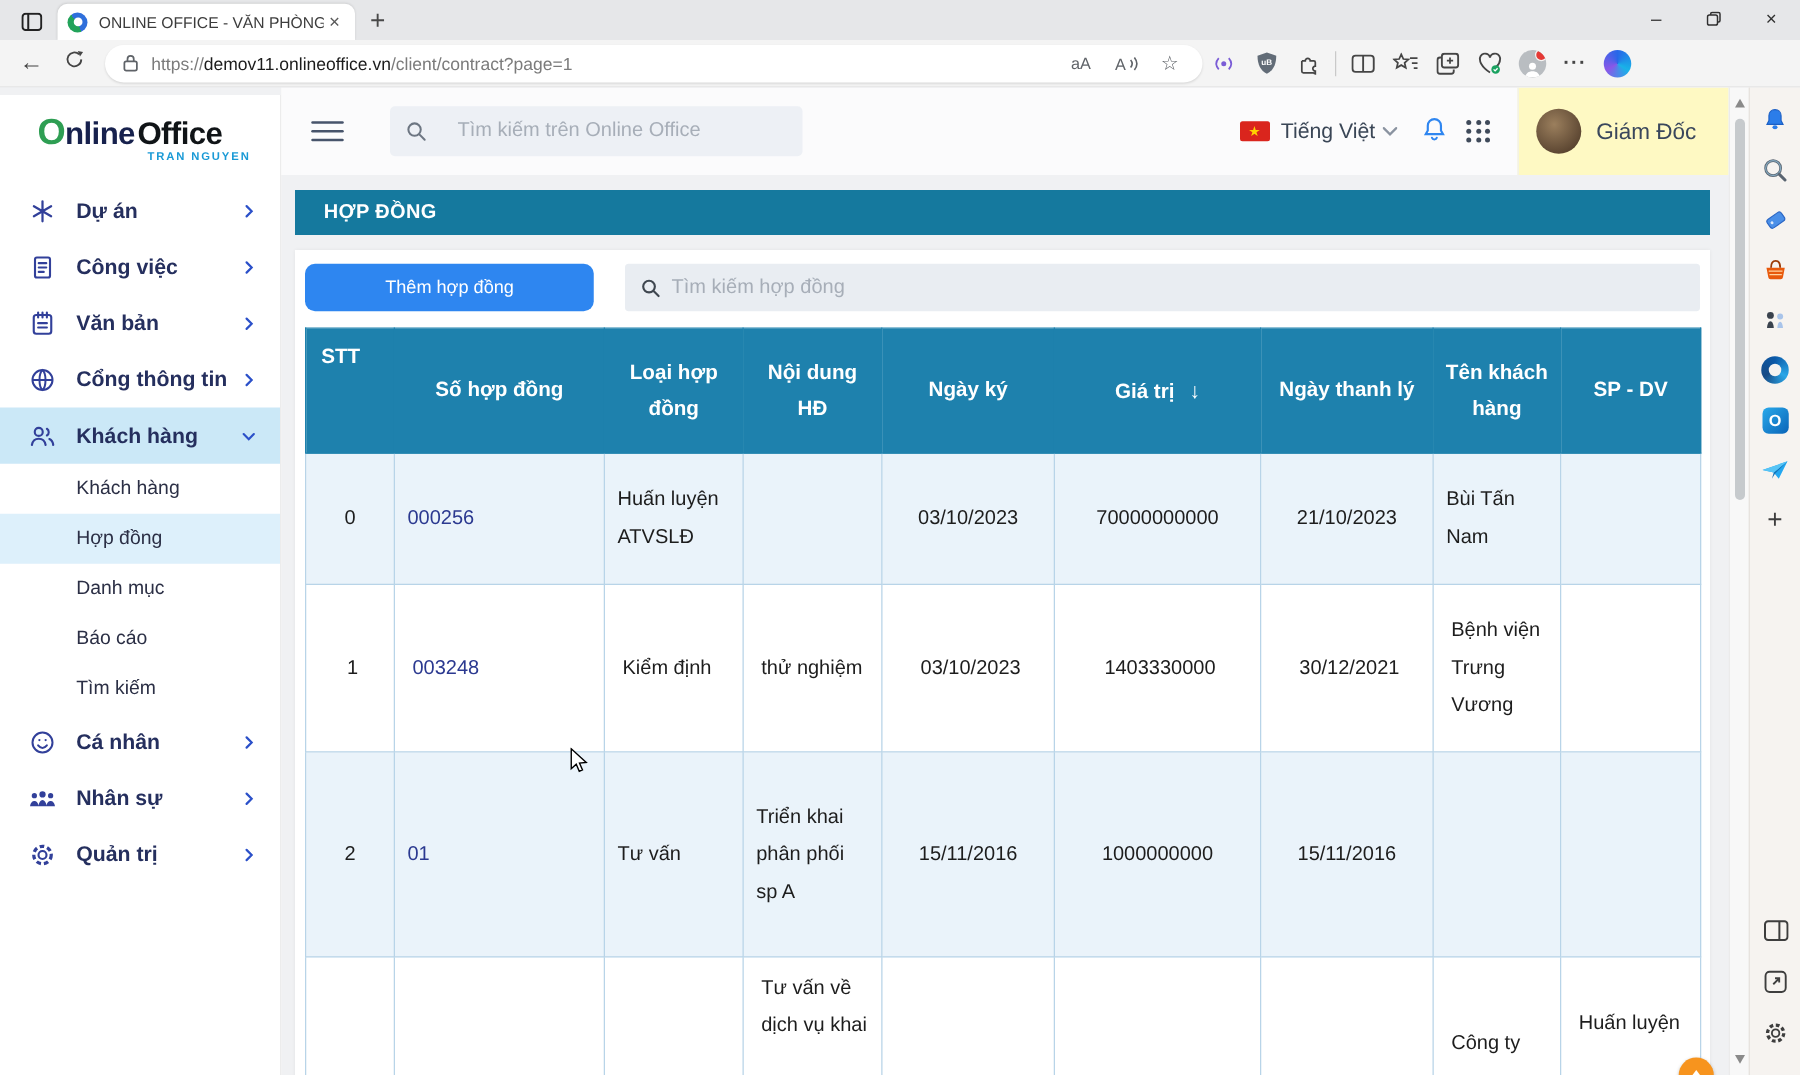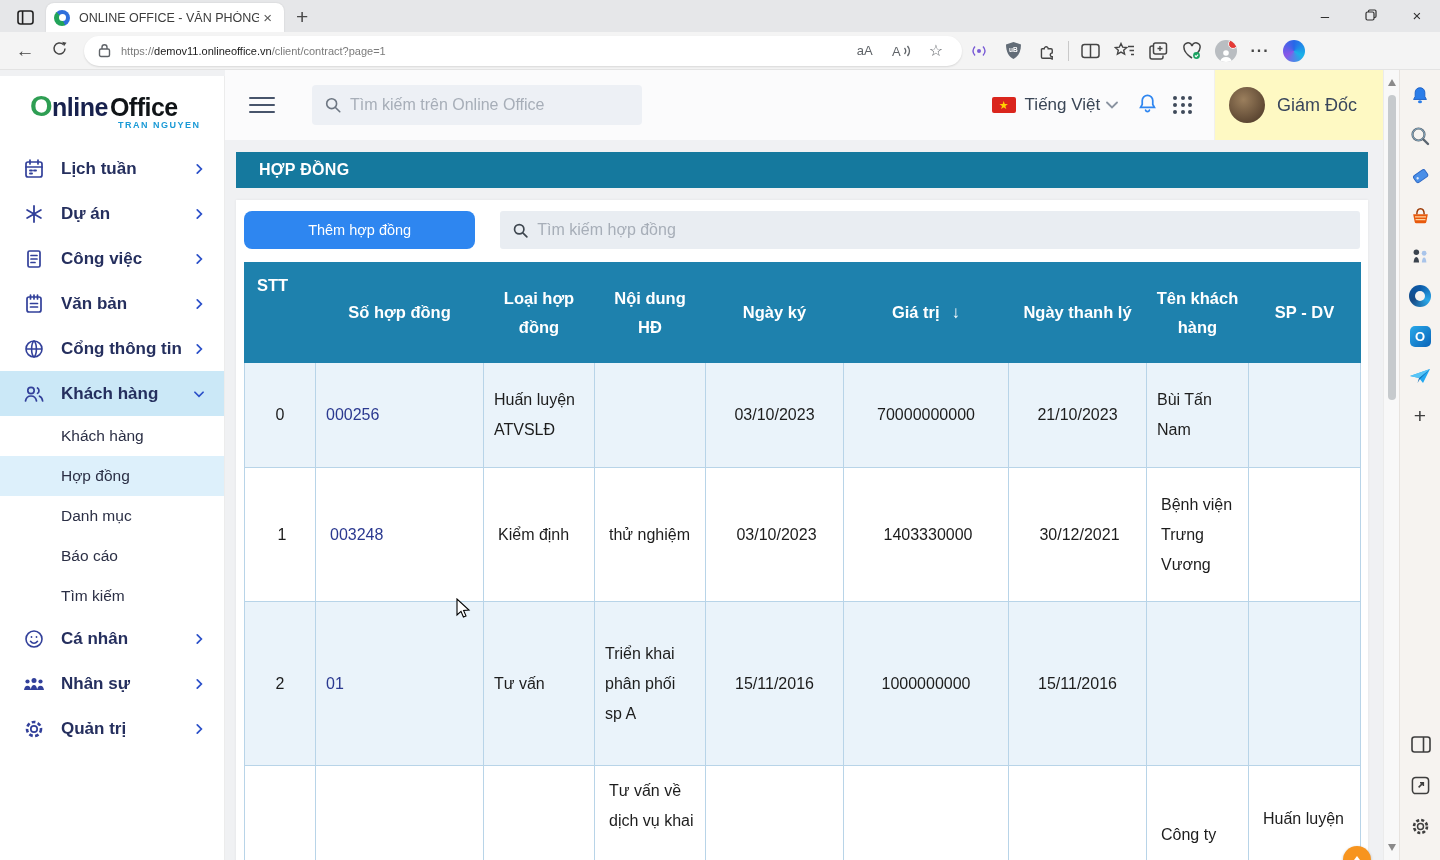--- a/index.html
+++ b/index.html
@@ -14,21 +14,21 @@
   .favicon::after { content:""; position:absolute; left:4.5px; top:4.5px; width:7px; height:7px; background:#fff; border-radius:50%; }
   .tab-title { font-size:12.5px; color:#3c3c3c; margin-left:9px; white-space:nowrap; overflow:hidden; flex:1; }
   .tab-close { font-size:15px; color:#5a5a5a; padding:0 4px; cursor:default; }
   .newtab-btn { font-size:21px; color:#494949; margin:0 0 5px 12px; line-height:20px; }
   .win-controls { margin-left:auto; display:flex; align-self:flex-start; }
   .win-controls .wbtn { width:46px; height:30px; display:flex; align-items:center; justify-content:center; color:#303030; font-size:15px; }
 
   .toolbar { position:absolute; left:0; top:32px; width:1440px; height:38px; background:#f4f4f4; display:flex; align-items:center; border-bottom:1px solid #e3e3e3; }
   .nav-ico { color:#454545; font-size:19px; width:34px; text-align:center; }
   .addressbar { height:30px; flex:0 0 878px; margin-left:8px; background:#fff; border-radius:15px; box-shadow:0 1px 2px rgba(0,0,0,.12); display:flex; align-items:center; padding:0 10px 0 14px; }
-  .url { font-size:11px; color:#7b7b7b; margin-left:10px; flex:1; white-space:nowrap; overflow:hidden; }
+  .url { font-size:14px; color:#7b7b7b; margin-left:10px; flex:1; white-space:nowrap; overflow:hidden; }
   .url .host { color:#1b1b1b; }
   .ab-ico { color:#5f6368; font-size:13px; padding:0 9px; display:flex; align-items:center; }
   .tb-ico { width:34px; display:flex; justify-content:center; align-items:center; position:relative; }
   .tb-divider { width:1px; height:20px; background:#c9c9c9; margin:0 4px; }
   .profile-dot { width:22px; height:22px; border-radius:50%; background:#b9bdc1; position:relative; display:flex; align-items:flex-end; justify-content:center; overflow:hidden; }
   .profile-dot::after { content:""; position:absolute; right:-1px; top:-1px; width:8px; height:8px; border-radius:50%; background:#e53935; border:1.5px solid #f4f4f4; }
   .copilot { width:22px; height:22px; border-radius:50%; background:conic-gradient(#2767e8,#18b3e8,#8a57e8,#2767e8); }
   .dots3 { font-size:16px; font-weight:bold; color:#454545; letter-spacing:1px; }
 
   
@@ -67,21 +67,21 @@
   .nav-item .nicon { width:24px; height:24px; flex:0 0 24px; display:flex; align-items:center; justify-content:center; }
   .nav-item .nlabel { flex:1; margin-left:15px; font-size:17px; font-weight:bold; color:#252f5e; }
   .chev { width:14px; height:14px; }
   .subnav .sub-item { height:40px; display:flex; align-items:center; padding-left:61px; font-size:15.5px; color:#2b2f45; }
   .subnav .sub-item.active { background:#ddf0fb; }
 
   
   .apptopbar { position:absolute; left:225px; top:0; width:1158px; height:70px; background:#fbfbfc; display:flex; align-items:center; }
   .hamburger { margin-left:24px; width:26px; }
   .hamburger div { height:2.6px; background:#47546b; border-radius:2px; margin:4.6px 0; }
-  .app-search { position:relative; margin-left:37px; width:330px; height:40px; background:#edf0f5; border-radius:4px; display:flex; align-items:center; }
+  .app-search { position:relative; margin-left:37px; width:330px; height:40px; background:#edf0f5; border-radius:4px; display:flex; align-items:center;gap:16px; }
   .app-search input, .contract-search input { border:0; outline:0; background:transparent; font-size:16px; color:#333; flex:1; font-family:"Liberation Sans",sans-serif; }
   .app-search input::placeholder, .contract-search input::placeholder { color:#a7aeb8; }
   .sicon { margin:0 8px 0 12px; }
   .top-right { margin-left:auto; display:flex; align-items:center; height:100%; }
   .flag { width:24px; height:16px; background:#da251d; border-radius:2px; color:#ffd200; font-size:11px; display:flex; align-items:center; justify-content:center; }
   .lang-label { font-size:17px; color:#3a4656; margin:0 6px 0 9px; }
   .bell-wrap { margin:0 14px 0 18px; }
   .grid-ico { display:grid; grid-template-columns:repeat(3,4px); grid-gap:3.4px; margin-right:22px; }
   .grid-ico i { width:4px; height:4px; border-radius:50%; background:#3f4a5a; }
   .userbox { width:169px; height:70px; background:#fef9c3; display:flex; align-items:center; border-left:1px solid #f0f0f0; }
@@ -233,33 +233,20 @@
   <div class="main-row">
 
     <div class="webpage">
 
       <aside class="sidebar">
         <div class="logo">
           <div class="logo-line"><span class="w1">Online</span><span class="w2">Office</span></div>
           <div class="logo-sub">TRAN NGUYEN</div>
         </div>
         <nav class="nav">
-          <div class="nav-item">
-            <span class="nicon">
-                <svg width="24" height="24" viewBox="0 0 24 24" fill="none" stroke="#32409a" stroke-width="1.7" stroke-linecap="round">
-                  <rect x="4" y="5" width="16" height="15" rx="2"></rect>
-                  <path d="M4 10h16M8 3v4M16 3v4"></path>
-                  <path d="M8 13.5h2M12 13.5h2M8 16.5h2" stroke-width="1.9"></path>
-                </svg>
-              </span>
-            <span class="nlabel">Lịch tuần</span>
-            <svg class="chev" viewBox="0 0 24 24" fill="none" stroke="#2b50c9" stroke-width="3" stroke-linecap="round">
-                <path d="M9 5l7 7-7 7"></path>
-              </svg>
-          </div>
           <div class="nav-item">
             <span class="nicon">
                 <svg width="24" height="24" viewBox="0 0 24 24" fill="none" stroke="#32409a" stroke-width="1.8" stroke-linecap="round">
                   <path d="M12 4v16M5.1 8l13.8 8M18.9 8 5.1 16"></path>
                   <circle cx="12" cy="12" r="1.6" fill="#32409a" stroke="none"></circle>
                 </svg>
               </span>
             <span class="nlabel">Dự án</span>
             <svg class="chev" viewBox="0 0 24 24" fill="none" stroke="#2b50c9" stroke-width="3" stroke-linecap="round">
                 <path d="M9 5l7 7-7 7"></path>

